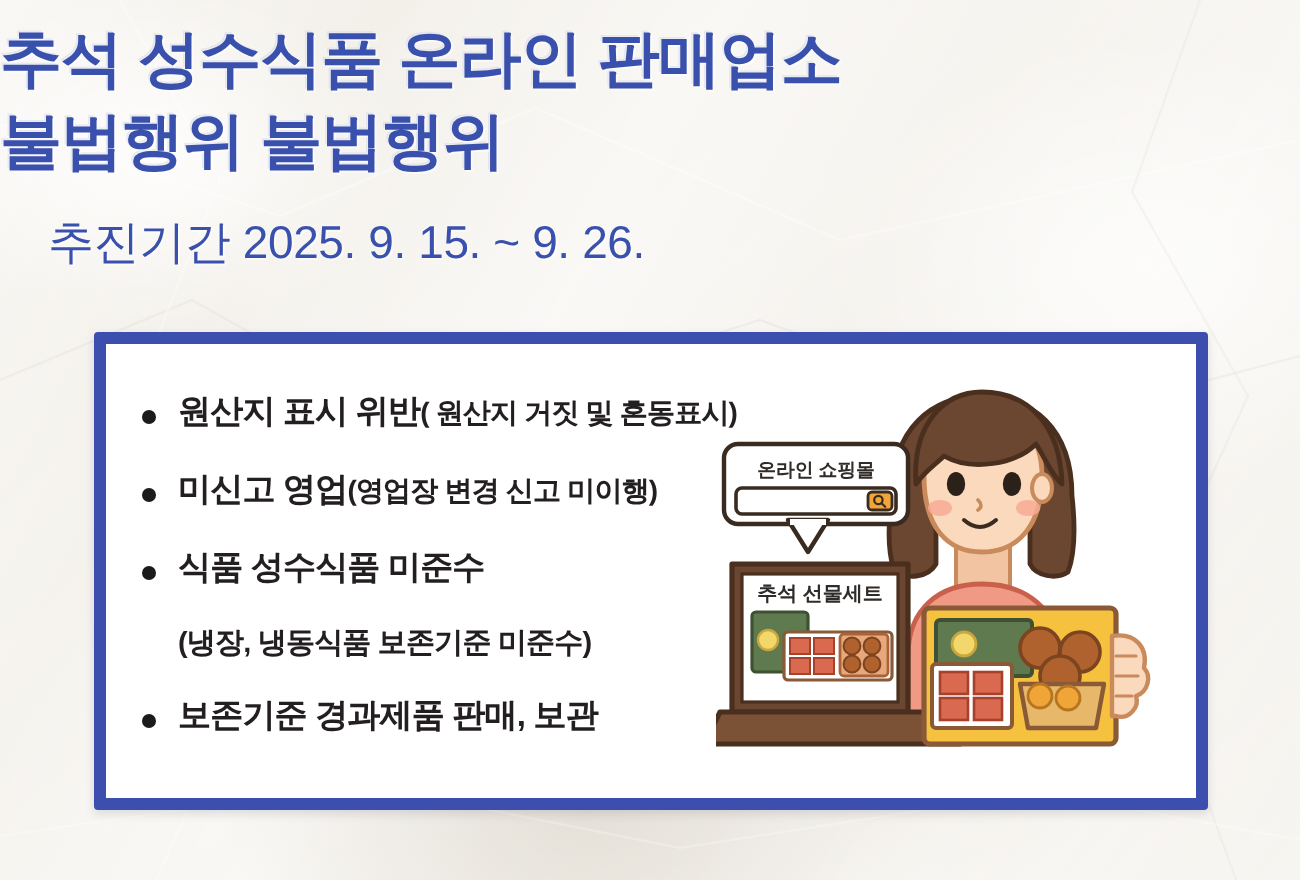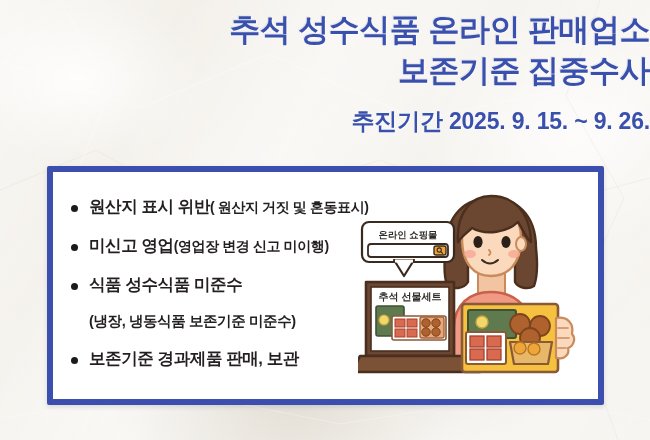--- a/index.html
+++ b/index.html
@@ -23,43 +23,44 @@
       linear-gradient(-42deg, rgba(255,255,255,.35) 0%, rgba(233,229,220,0) 30%, rgba(255,255,255,.3) 55%, rgba(231,227,218,0) 85%),
       #f3f0ea;
     pointer-events:none;
   }
   #paper-creases{
     position:absolute; inset:0; pointer-events:none; opacity:.5;
   }
 
   
   #heading{
-    position:absolute; left:0; right:0; top:10px;
-    text-align:right;
+    position:absolute; left:0; right:17px; top:10px;
+    text-align:left;
   }
   .title-line{
     font-size:31px;
     font-weight:bold;
     color:#3a50ad;
     letter-spacing:-0.5px;
     line-height:1.32;
     text-shadow:
       0 0 1px rgba(255,255,255,.9),
       1px 1px 0 rgba(255,255,255,.55),
       -1px -1px 0 rgba(210,214,234,.5);
     white-space:nowrap;
   }
   #subtitle-date{
     margin-top:14px;
     font-size:23px;
-    font-weight:bold;
+    font-weight:normal;
     color:#3a50ad;
     letter-spacing:-0.2px;
     text-shadow:0 0 1px rgba(255,255,255,.9), 1px 1px 0 rgba(255,255,255,.5);
     white-space:nowrap;
+    padding-left:24px;
   }
 
   
   #content-card{
     position:absolute;
     left:47px; top:166px; width:557px; height:239px;
     background:#ffffff;
     border:6px solid #3c4eae;
     border-radius:2px;
     box-shadow:0 2px 5px rgba(90,90,110,.18);
@@ -126,21 +127,21 @@
 <svg id="paper-creases" viewBox="0 0 650 440" preserveAspectRatio="none">
   <path d="M0,62 L140,108 L268,54 L420,120 L650,70" stroke="rgba(255,255,255,.55)" stroke-width="1.3" fill="none"></path>
   <path d="M0,190 L96,150 L210,214 L380,160 L520,212 L650,178" stroke="rgba(214,209,198,.45)" stroke-width="1.1" fill="none"></path>
   <path d="M60,0 L110,90 L66,200 L128,330 L78,440" stroke="rgba(255,255,255,.5)" stroke-width="1.2" fill="none"></path>
   <path d="M600,0 L566,96 L624,198 L572,312 L618,440" stroke="rgba(216,211,200,.4)" stroke-width="1.1" fill="none"></path>
   <path d="M0,418 L180,392 L340,424 L520,396 L650,420" stroke="rgba(255,255,255,.5)" stroke-width="1.1" fill="none"></path>
 </svg>
 
 <div id="heading">
   <div class="title-line">추석 성수식품  온라인 판매업소</div>
-  <div class="title-line">보존기준 집중수사</div>
+  <div class="title-line">불법행위 불법행위</div>
   <div id="subtitle-date">추진기간 2025. 9. 15.  ~  9. 26.</div>
 </div>
 
 <div id="content-card">
 
   <div id="violation-list">
 
     <div class="violation-item">
       <span class="bullet-dot"></span>
       <div class="item-text-wrap">

